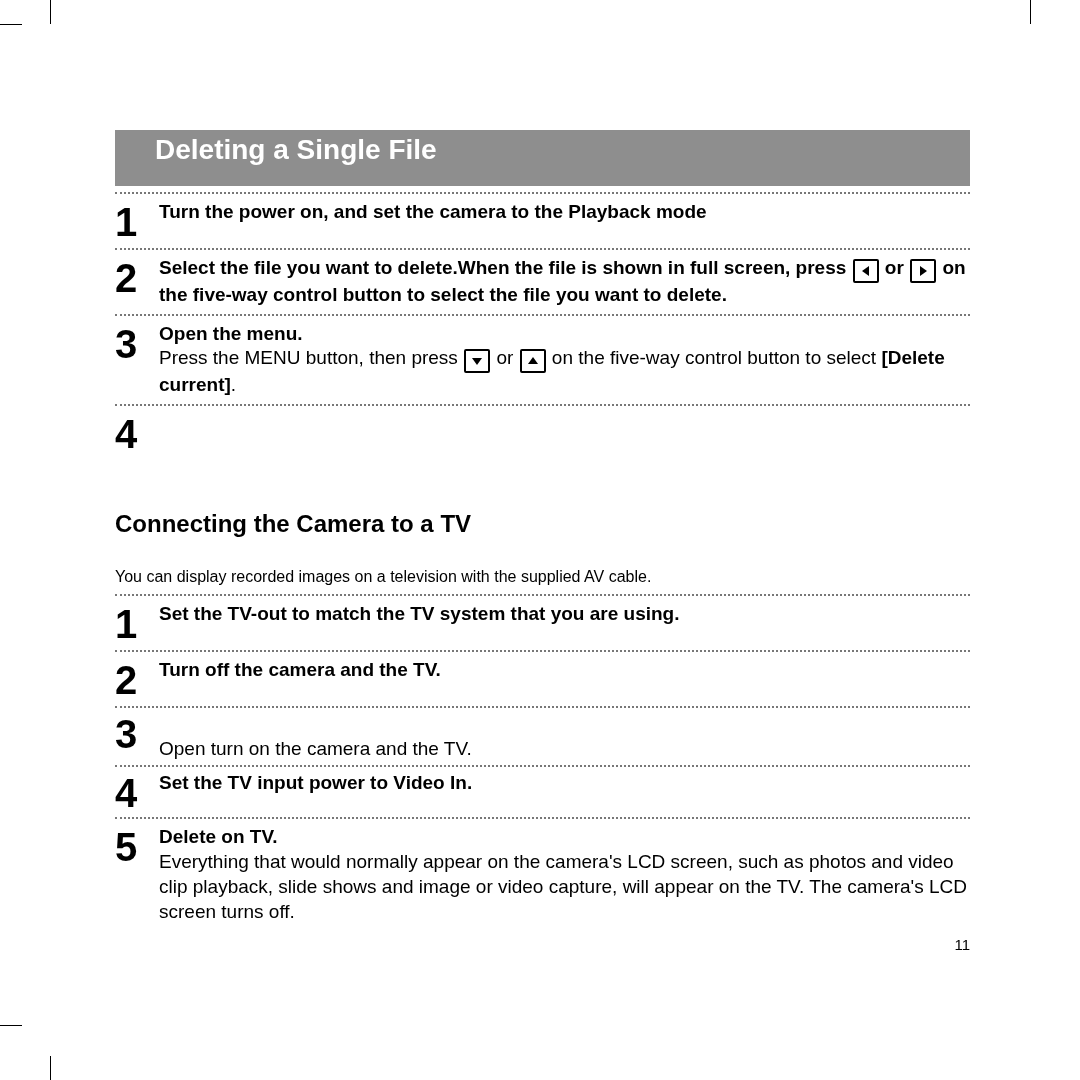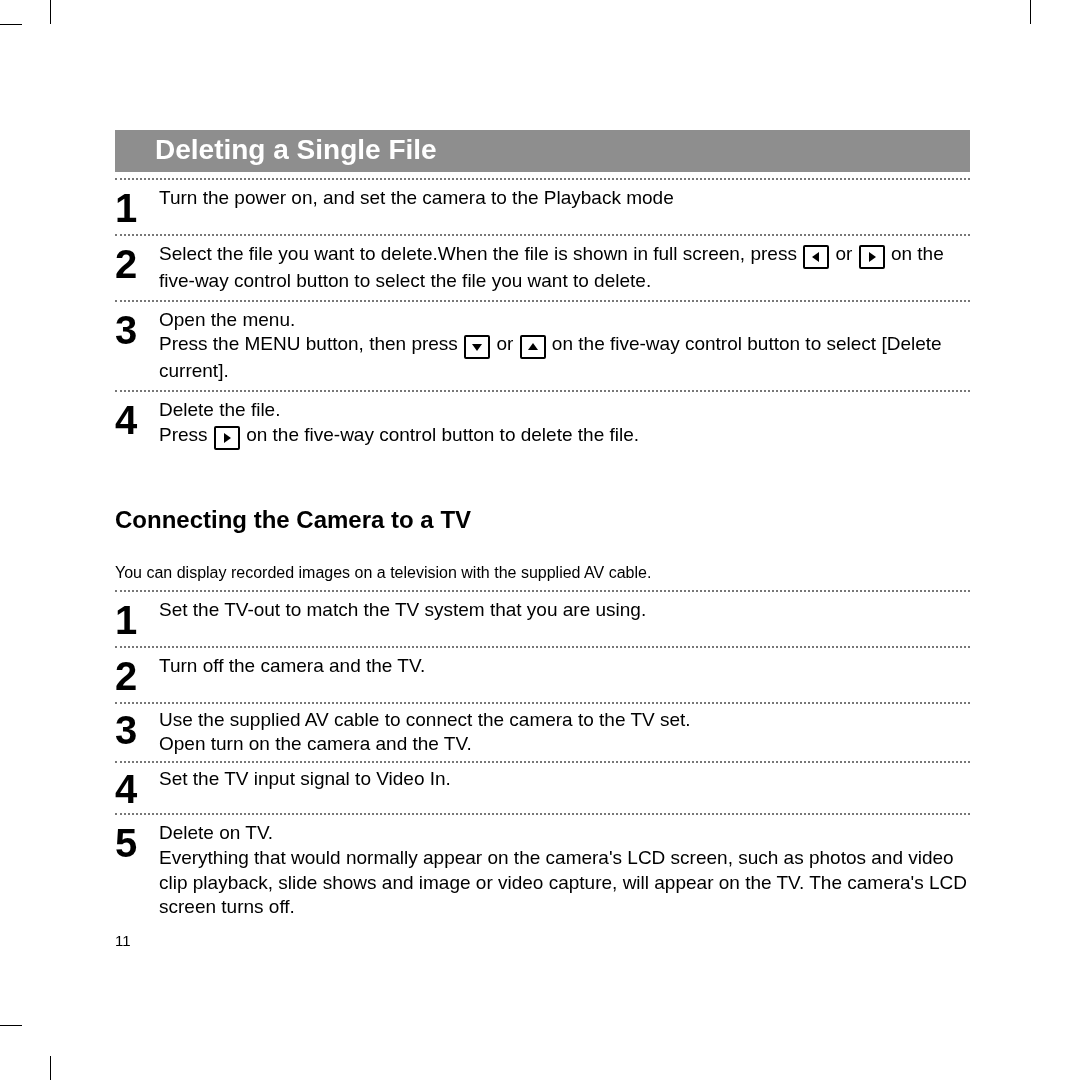--- a/index.html
+++ b/index.html
@@ -30,21 +30,21 @@
       position: absolute;
       left: 115px;
       top: 130px;
       width: 855px;
     }
     .section-bar {
       background: #8e8e8e;
       color: #fff;
       font-size: 28px;
       font-weight: bold;
-      padding: 4px 0 6px 40px;
+      padding: 4px 0 20px 40px;
       margin-bottom: 6px;
     }
     .dotted {
       border: none;
       border-top: 2px dotted #777;
       margin: 0;
     }
     .step {
       display: flex;
       padding: 6px 0;
@@ -58,21 +58,21 @@
       line-height: 1;
       padding-top: 2px;
     }
     .step-body {
       flex: 1;
       font-size: 19px;
       line-height: 1.3;
       color: #000;
     }
     .step-body .bold {
-      font-weight: normal;
+      font-weight: bold;
     }
     .icon-box {
       display: inline-flex;
       align-items: center;
       justify-content: center;
       width: 22px;
       height: 20px;
       border: 2px solid #000;
       border-radius: 2px;
       vertical-align: -3px;
@@ -88,21 +88,21 @@
       font-size: 24px;
       font-weight: bold;
       margin-top: 50px;
       margin-bottom: 30px;
     }
     .intro-text {
       font-size: 16px;
       margin-bottom: 8px;
     }
     .page-number {
-      text-align: left;
+      text-align: right;
       font-size: 15px;
       margin-top: 6px;
     }
     .step.tight { padding-top: 4px; padding-bottom: 4px; }
   </style>
 </head>
 <body>
 
 <div class="crop-marks">
   <div class="crop-mark crop-tl-h"></div>
@@ -155,28 +155,20 @@
           <svg viewBox="0 0 12 12">
             <polygon points="1,9 11,9 6,2" fill="#000"></polygon>
           </svg>
         </span><span> on the five-way control button to select </span><span class="bold">[Delete current]</span><span>.</span>
     </div>
   </div>
   <hr class="dotted">
 
   <div class="step">
     <div class="step-num">4</div>
-    <div class="step-body">
-      <span class="bold">Delete the file.</span><br>
-      <span>Press </span><span class="icon-box">
-          <svg viewBox="0 0 12 12">
-            <polygon points="3,1 3,11 10,6" fill="#000"></polygon>
-          </svg>
-        </span><span> on the five-way control button to delete the file.</span>
-    </div>
   </div>
 
   <div class="subsection-heading">Connecting the Camera to a TV</div>
   <div class="intro-text">You can display recorded images on a television with the supplied AV cable.</div>
   <hr class="dotted">
 
   <div class="step">
     <div class="step-num">1</div>
     <div class="step-body">
       <span class="bold">Set the TV-out to match the TV system that you are using.</span>
@@ -188,30 +180,30 @@
     <div class="step-num">2</div>
     <div class="step-body">
       <span class="bold">Turn off the camera and the TV.</span>
     </div>
   </div>
   <hr class="dotted">
 
   <div class="step tight">
     <div class="step-num">3</div>
     <div class="step-body">
-      <span class="bold">Use the supplied AV cable to connect the camera to the TV set.</span><br>
+      <br>
       <span>Open turn on the camera and the TV.</span>
     </div>
   </div>
   <hr class="dotted">
 
   <div class="step tight">
     <div class="step-num">4</div>
     <div class="step-body">
-      <span class="bold">Set the TV input signal to Video In.</span><br>
+      <span class="bold">Set the TV input power to Video In.</span><br>
     </div>
   </div>
   <hr class="dotted">
 
   <div class="step">
     <div class="step-num">5</div>
     <div class="step-body">
       <span class="bold">Delete on TV.</span><br>
       <span>Everything that would normally appear on the camera's LCD screen, such as photos and video clip playback, slide shows and image or video capture, will appear on the TV. The camera's LCD screen turns off.</span>
     </div>

